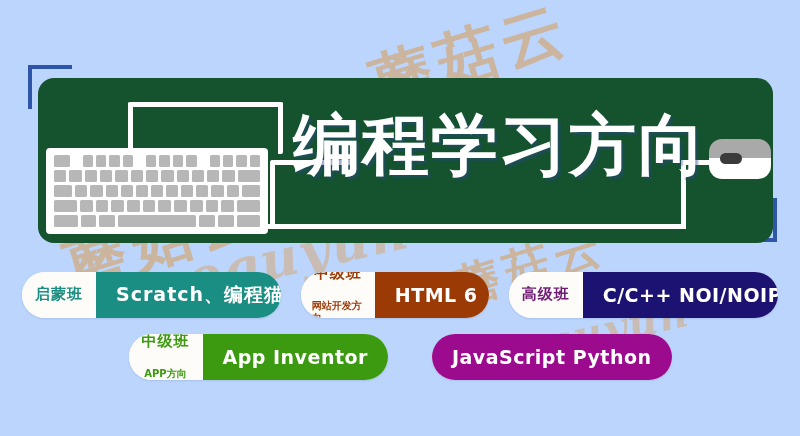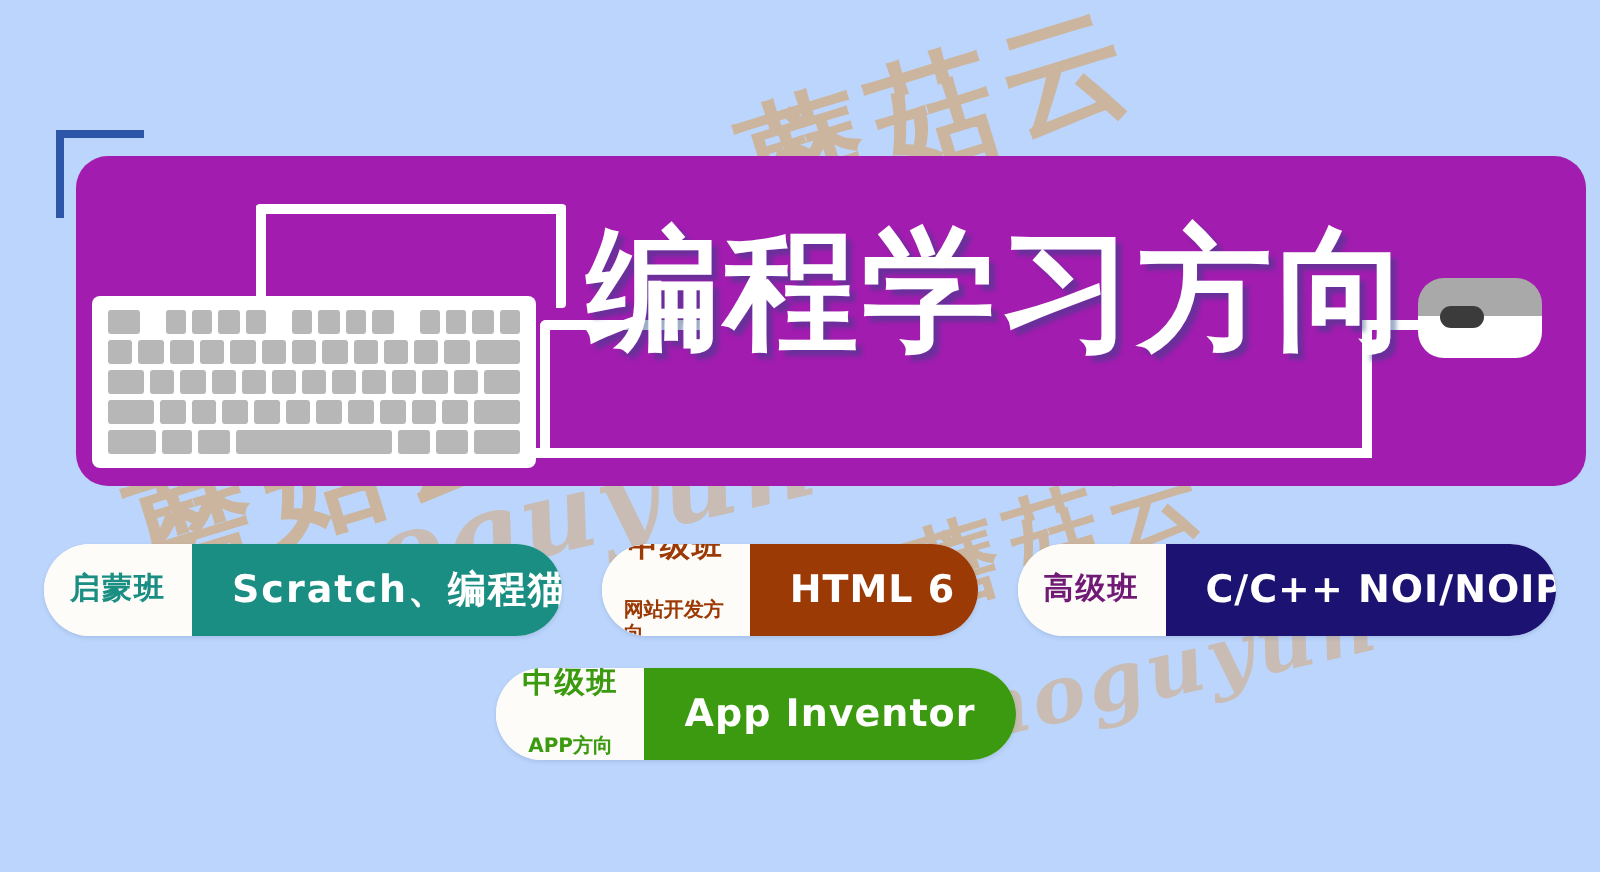--- a/index.html
+++ b/index.html
@@ -265,21 +265,21 @@
     <div class="wm wm-cn wm2" style="color: rgb(217, 156, 82);">蘑菇云</div>
     <div class="wm wm-cn wm3" style="color: rgb(217, 156, 82);">蘑菇云</div>
     <div class="wm wm-en wm4" style="color: rgb(217, 156, 82);">moguyun</div>
     <div class="wm wm-en wm5" style="color: rgb(217, 156, 82);">moguyun</div>
     <div class="wm wm-en wm6" style="color: rgb(217, 156, 82);">moguyun</div>
   </div>
 
   <div class="bracket bracket-tl" style="border-color: rgb(45, 85, 168);"></div>
   <div class="bracket bracket-br" style="border-color: rgb(45, 85, 168);"></div>
 
-  <div class="hero" style="background: #a21caf; padding-left: 20px;">
+  <div class="hero" style="background: #14532d;">
 
     <div class="monitor"></div>
 
     <div class="keyboard">
       <div class="kb-row">
         <div class="key w15"></div>
           <div class="key gap"></div>
         <div class="key"></div>
           <div class="key"></div>
           <div class="key"></div>
@@ -393,18 +393,19 @@
 
       <div class="badge">
         <div class="badge-label">
           <span class="lvl" style="color: rgb(59, 154, 15);">中级班</span>
           <span class="sub" style="color: rgb(59, 154, 15);">APP方向</span>
         </div>
         <div class="badge-body" style="background: rgb(59, 154, 15);">App Inventor</div>
       </div>
 
       <div class="badge">
+        <div class="badge-body" style="background: rgb(156, 11, 142);">JavaScript   Python</div>
       </div>
 
     </div>
   </div>
 
 </div>
 
 </body></html>

